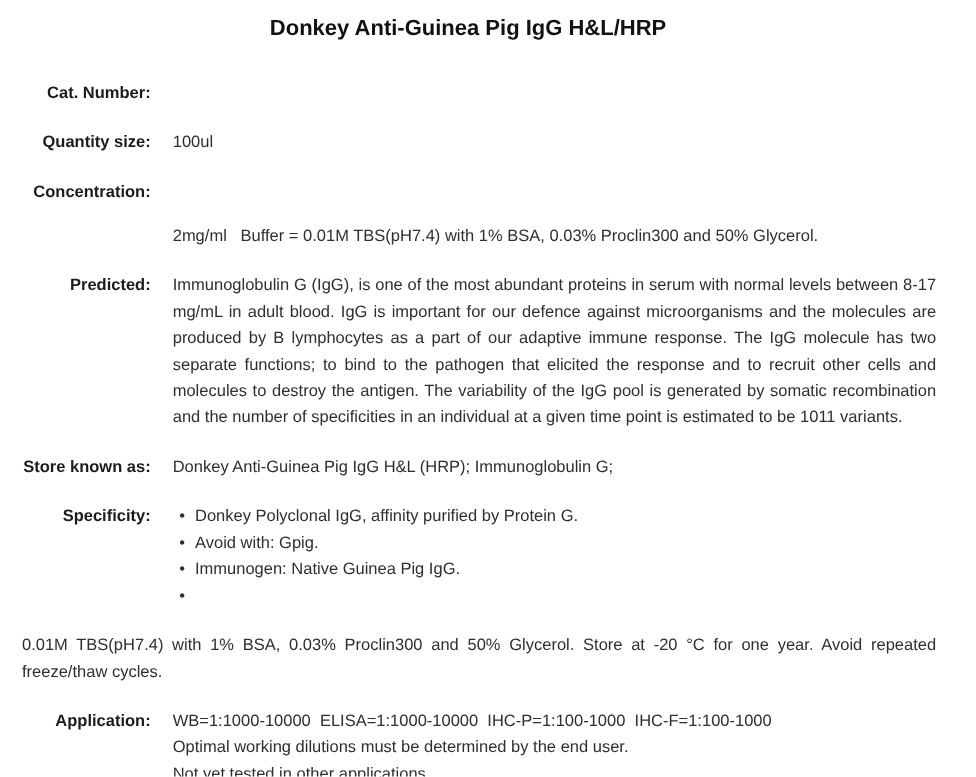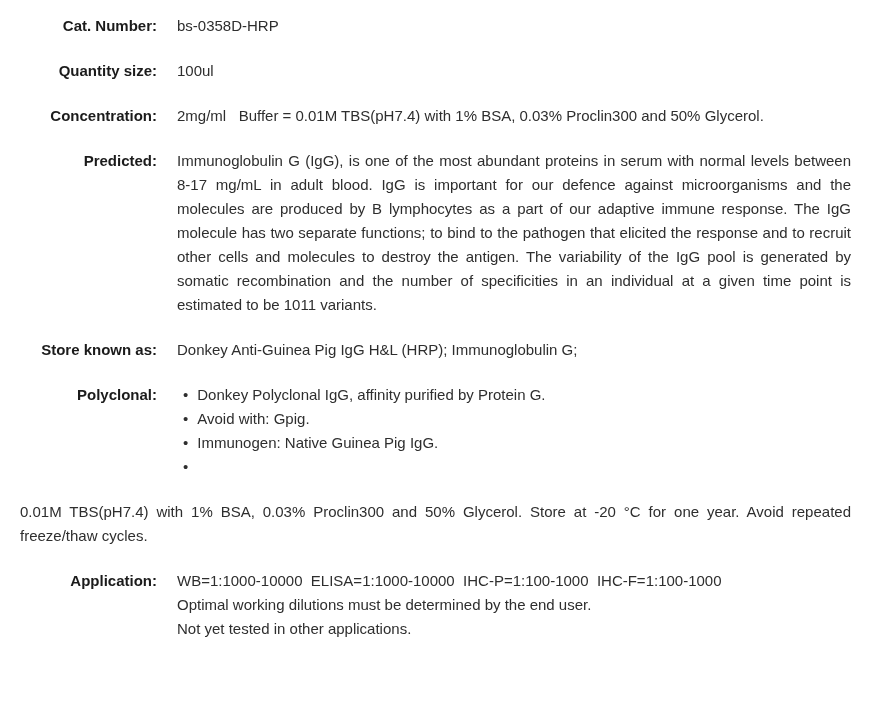--- a/index.html
+++ b/index.html
@@ -33,32 +33,32 @@
     display: flex;
     margin-bottom: 21px;
   }
   .label {
     flex: 0 0 137px;
     width: 137px;
     text-align: right;
     font-weight: bold;
     color: #1b1b1b;
     white-space: nowrap;
-    padding-left: 20px;
   }
   .value {
     flex: 1;
     margin-left: 20px;
     color: #2e2e2e;
   }
   .justify {
     text-align: justify;
   }
   .pre {
     white-space: pre-wrap;
+    margin-top: 40px;
   }
   .bullets {
     margin: 0;
     padding: 0;
     list-style: none;
   }
   .bullet-item {
     display: flex;
   }
   .bullet-mark {
@@ -67,24 +67,24 @@
   }
   .app-line {
     margin: 0;
   }
 </style>
 </head>
 <body>
 
 <div class="page">
 
+  <h1 class="title">Donkey Anti-Guinea Pig IgG H&amp;L/HRP</h1>
 
   <div class="row">
     <div class="label">Cat. Number:</div>
-    <div class="value">bs-0358D-HRP</div>
   </div>
 
   <div class="row">
     <div class="label">Quantity size:</div>
     <div class="value">100ul</div>
   </div>
 
   <div class="row">
     <div class="label">Concentration:</div>
     <div class="value pre">2mg/ml   Buffer = 0.01M TBS(pH7.4) with 1% BSA, 0.03% Proclin300 and 50% Glycerol.</div>
@@ -94,21 +94,21 @@
     <div class="label">Predicted:</div>
     <div class="value justify">Immunoglobulin G (IgG), is one of the most abundant proteins in serum with normal levels between 8-17 mg/mL in adult blood. IgG is important for our defence against microorganisms and the molecules are produced by B lymphocytes as a part of our adaptive immune response. The IgG molecule has two separate functions; to bind to the pathogen that elicited the response and to recruit other cells and molecules to destroy the antigen. The variability of the IgG pool is generated by somatic recombination and the number of specificities in an individual at a given time point is estimated to be 1011 variants.</div>
   </div>
 
   <div class="row">
     <div class="label">Store known as:</div>
     <div class="value">Donkey Anti-Guinea Pig IgG H&amp;L (HRP); Immunoglobulin G;</div>
   </div>
 
   <div class="row">
-    <div class="label">Polyclonal:</div>
+    <div class="label">Specificity:</div>
     <div class="value">
       <ul class="bullets">
         <li class="bullet-item">
           <span class="bullet-mark">•</span>
           <span>Donkey Polyclonal IgG, affinity purified by Protein G.</span>
         </li>
         <li class="bullet-item">
           <span class="bullet-mark">•</span>
           <span>Avoid with: Gpig.</span>
         </li>

